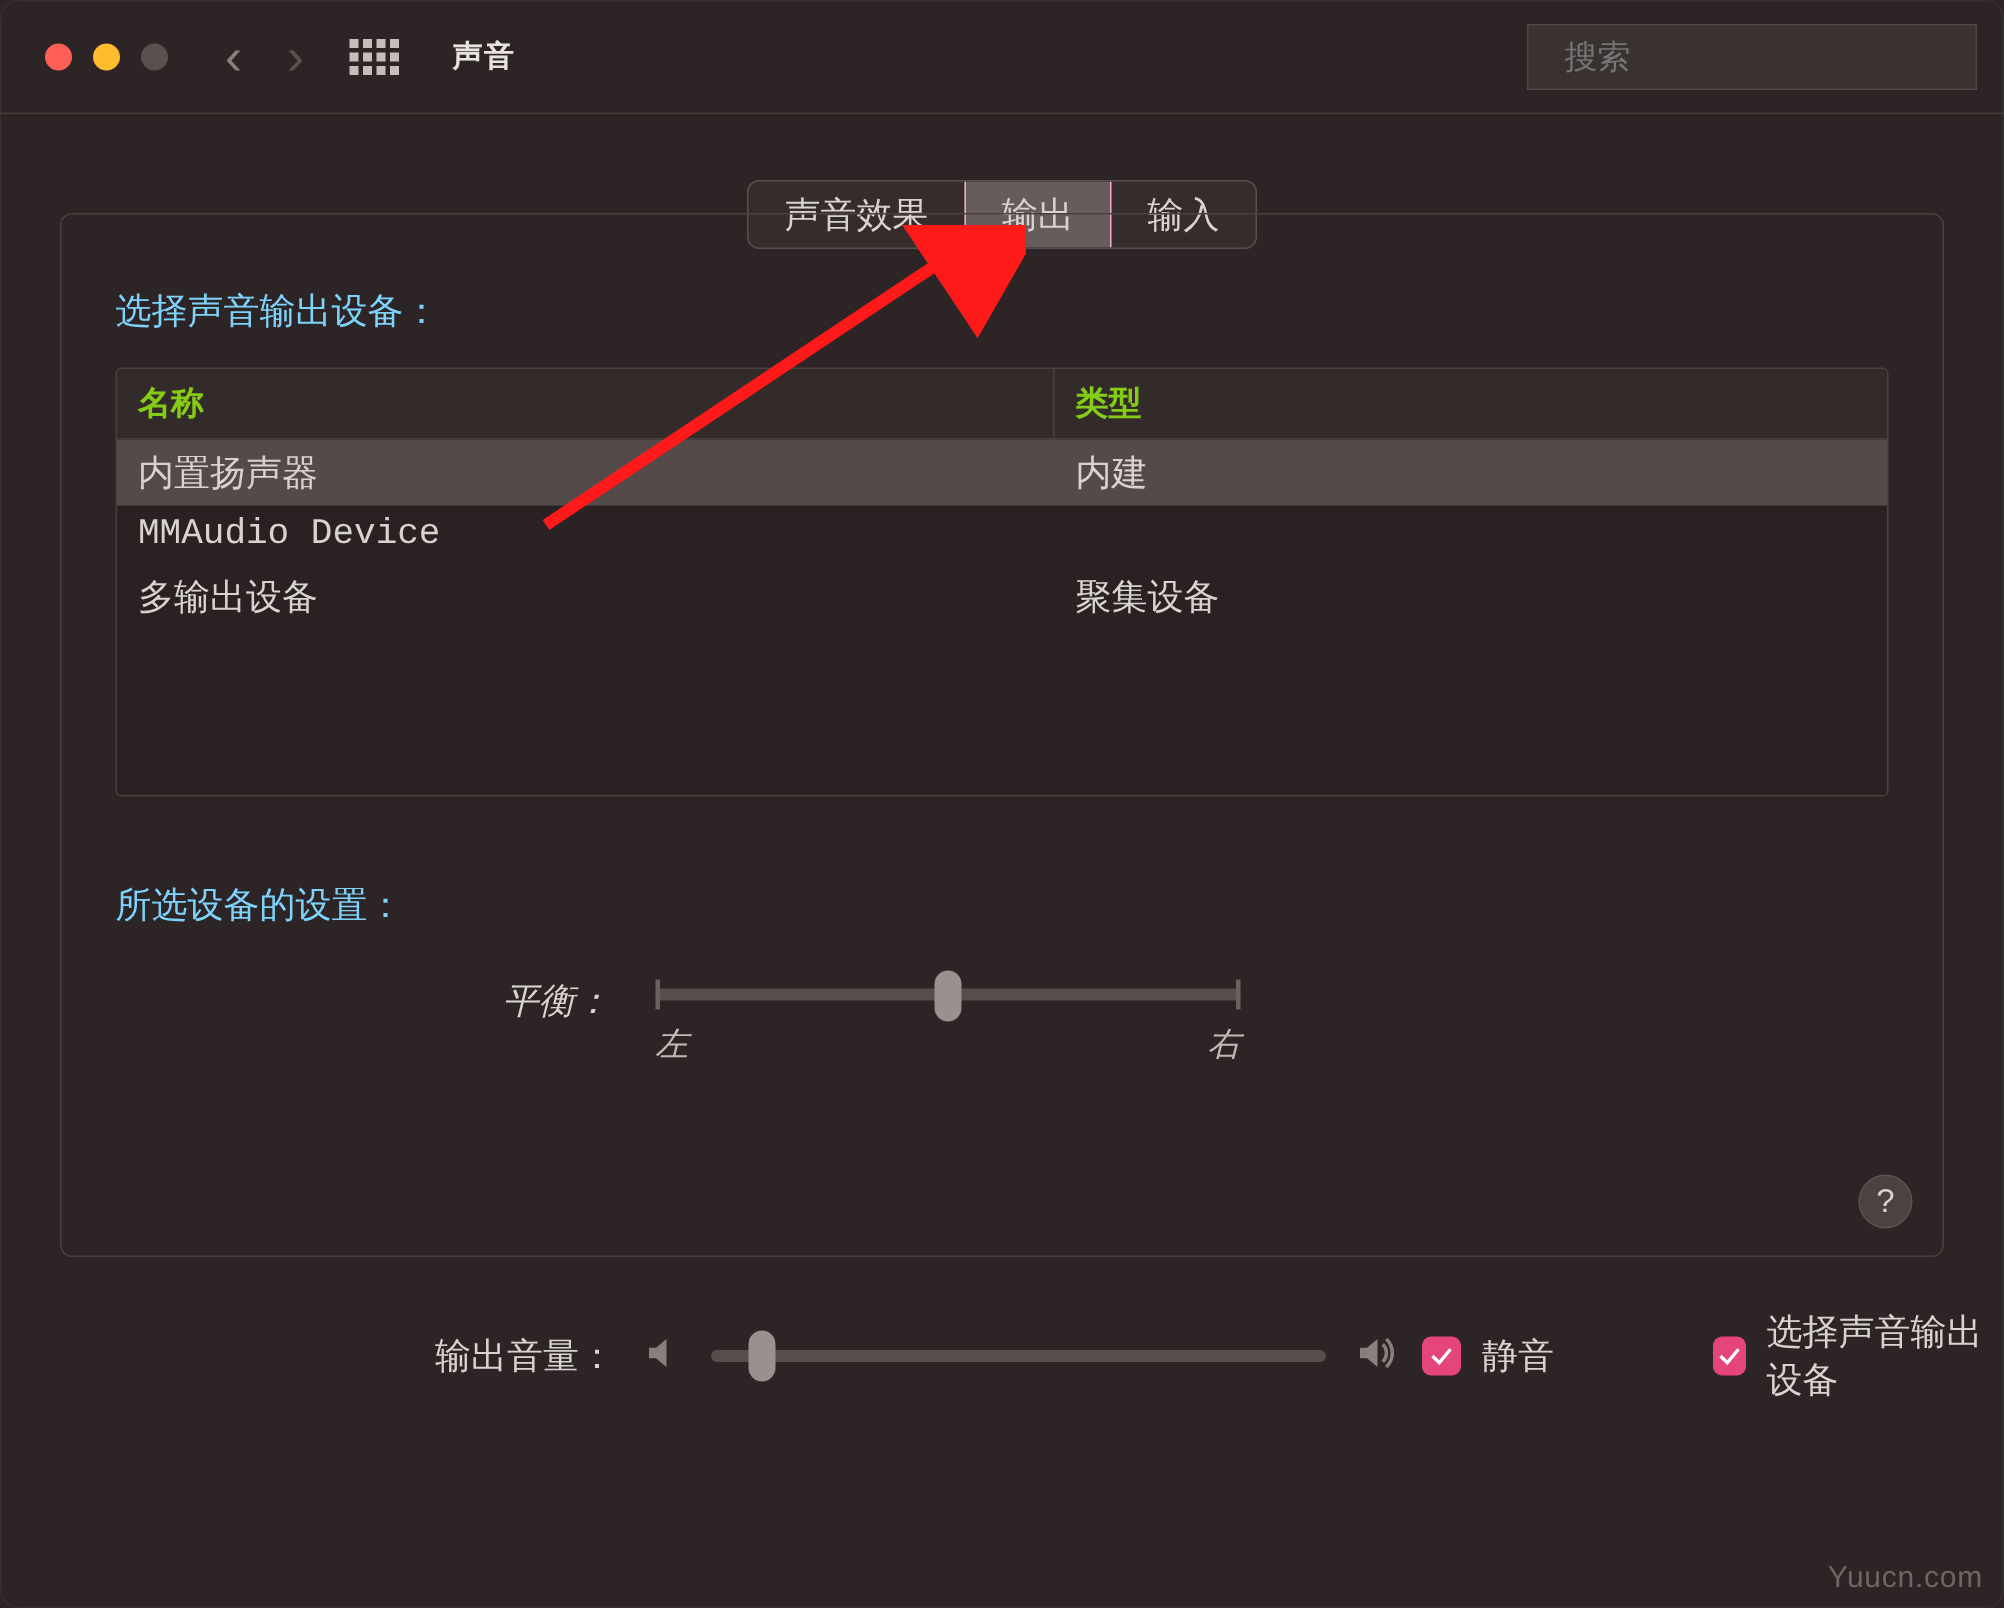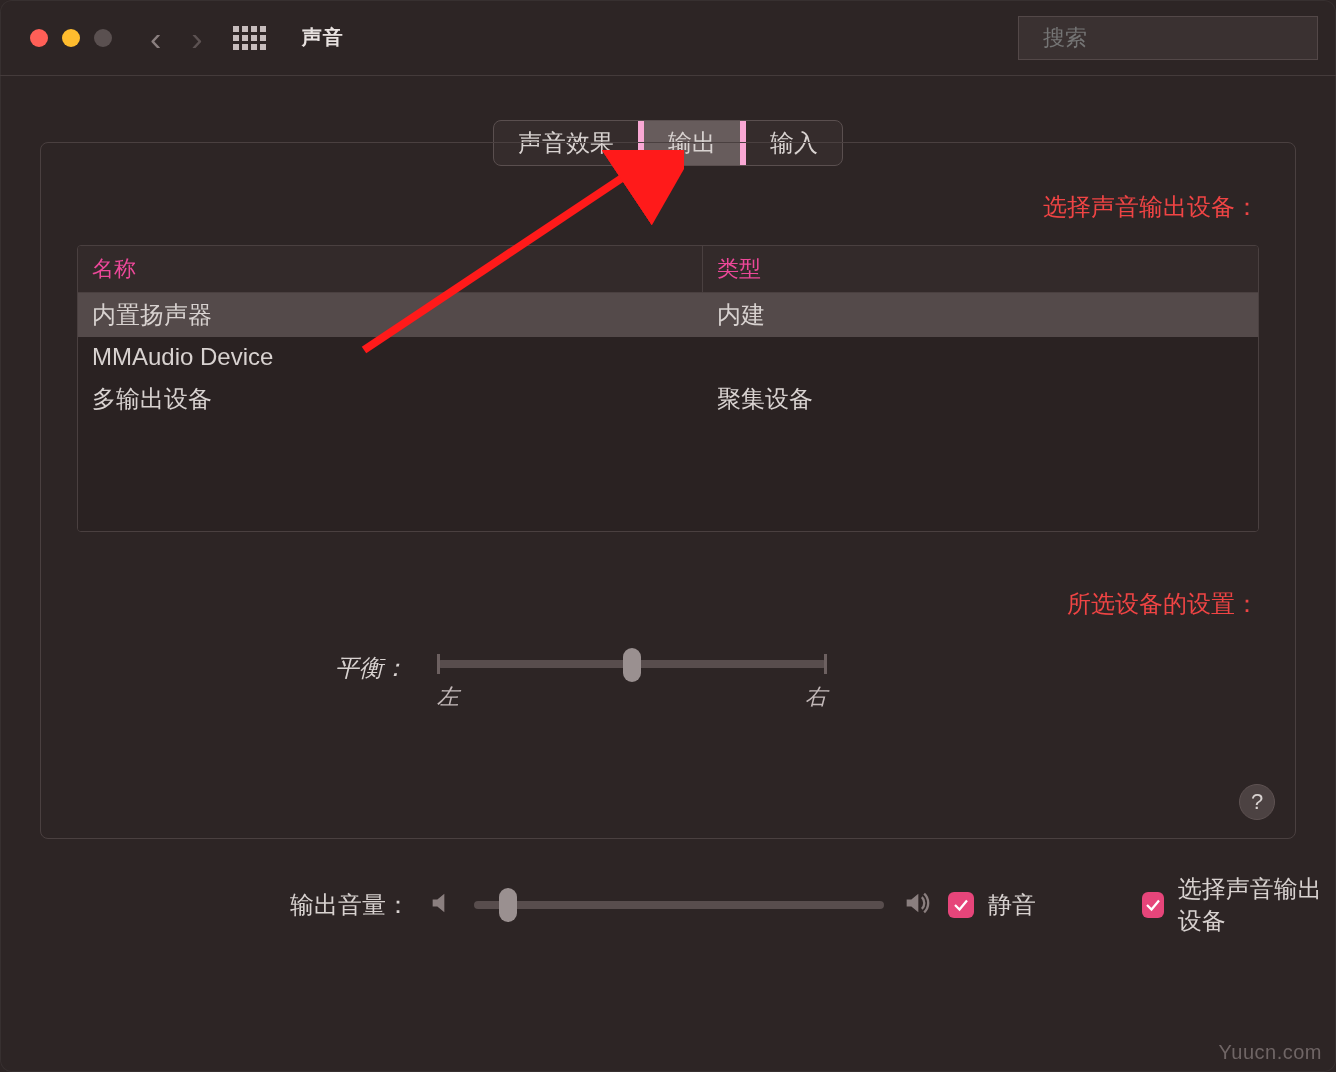--- a/index.html
+++ b/index.html
@@ -66,59 +66,59 @@
     overflow: hidden;
     background: #352c2c;
   }
   .tab {
     padding: 6px 24px;
     font-size: 24px;
     color: #d8d2d0;
     cursor: pointer;
   }
   .tab.active { background: #675c5c; }
-  .tab + .tab { border-left: 6px solid #f9a8d4; font-family: Liberation Mono, monospace; }
+  .tab + .tab { border-left: 1px solid #f9a8d4; font-family: Liberation Mono, monospace; }
   
   .groupbox {
     position: relative;
     margin: -24px 40px 0 40px;
     border: 1px solid #4a4040;
     border-radius: 8px;
     padding: 48px 36px 36px 36px;
     background: transparent;
   }
   .section-label {
     font-size: 24px;
-    color: #ef4444;
+    color: #7dd3fc;
     margin-bottom: 22px;
-    text-align: right;
   }
   
   .table {
     border: 1px solid #4a4040;
     border-radius: 4px;
     overflow: hidden;
   }
   .thead {
     display: flex;
     background: #332a2a;
     border-bottom: 1px solid #4a4040;
   }
   .thead .th {
     padding: 8px 14px;
     font-size: 22px;
-    color: #ec4899;
+    color: #84cc16;
+    font-weight: bold;
   }
   .col-name { width: 625px; border-right: 1px solid #4a4040; }
   .col-type { flex: 1; }
   .tbody { background: #2a2222; }
   .row { display: flex; }
   .row.selected { background: #544a4a; }
   .row .cell { padding: 6px 14px; font-size: 24px; }
-  .row .cell.col-name { border-right: none; }
+  .row .cell.col-name { border-right: none; font-family: Liberation Mono, monospace; }
   .tbody-pad { height: 110px; }
   
   .balance-row {
     display: flex;
     align-items: flex-start;
     margin-top: 30px;
     gap: 30px;
     font-style: italic;
   }
   .balance-label {

